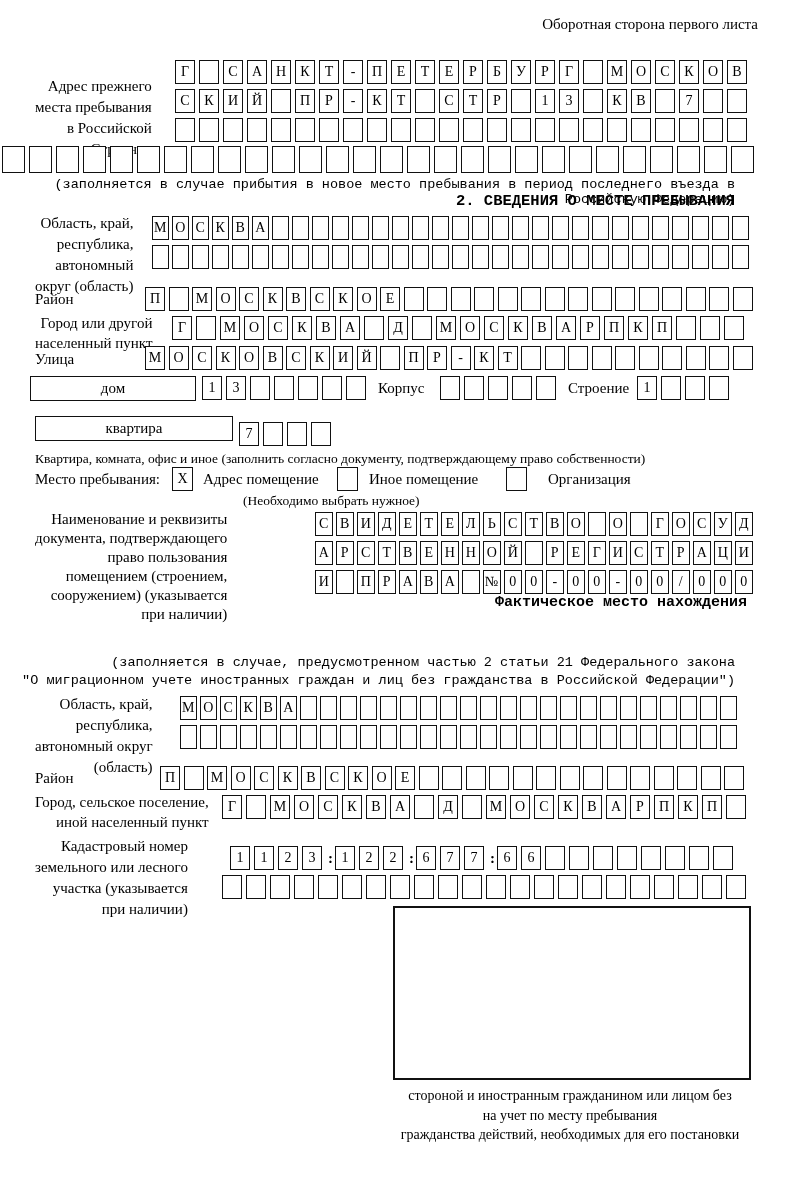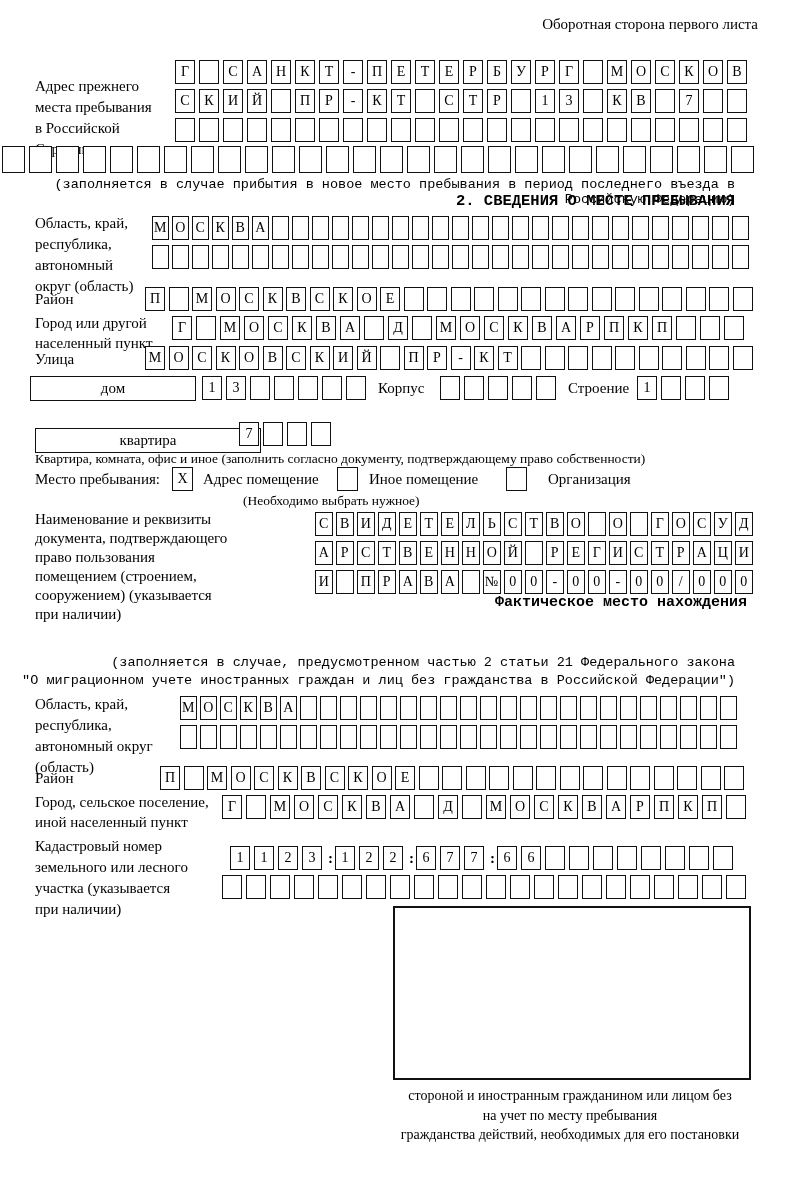--- a/index.html
+++ b/index.html
@@ -1,18 +1,18 @@
 <!DOCTYPE html>
 <html><head>
 <meta charset="utf-8">
 <style>
   html,body{margin:0;padding:0;background:#fff;}
   .page{position:relative;width:800px;height:1180px;background:#fff;color:#000;
         font-family:"Liberation Serif","DejaVu Serif",serif;overflow:hidden;}
-  .abs{position:absolute;}
+  .abs{position:absolute;text-align:right;}
   .lbl{font-size:15px;line-height:21px;}
   .note{font-size:13.5px;}
   .center{width:735px;text-align:right;font-family:Liberation Mono, monospace;}
   .bold{font-weight:bold;}
   .cells{display:flex;align-items:flex-start;}
   .cells .c{flex:0 0 auto;width:var(--cw,20px);height:var(--ch,24px);
             border:1.5px solid #111;margin-right:var(--cg,4px);
             display:flex;align-items:center;justify-content:center;
             font-size:14px;box-sizing:border-box;background:#fff;}
   .cells .sep{flex:0 0 auto;width:9px;height:var(--ch,24px);
@@ -337,21 +337,21 @@
       <div class="c"></div>
     </div>
   <div class="abs lbl" style="left:568px;top:378px;">Строение</div>
   <div class="abs cells p24" style="left:637px;top:376px;">
       <div class="c">1</div>
       <div class="c"></div>
       <div class="c"></div>
       <div class="c"></div>
     </div>
 
-  <div class="abs rect" style="left:35px;top:428px;width:226px;">квартира</div>
+  <div class="abs rect" style="left:35px;top:416px;width:198px;">квартира</div>
   <div class="abs cells p24" style="left:239px;top:422px;">
       <div class="c">7</div>
       <div class="c"></div>
       <div class="c"></div>
       <div class="c"></div>
     </div>
   <div class="abs note" style="left:35px;top:451px;">Квартира, комната, офис и иное (заполнить согласно документу, подтверждающему право собственности)</div>
 
   <div class="abs lbl" style="left:35px;top:469px;">Место пребывания:</div>
   <div class="abs chk" style="left:172px;top:467px;">X</div>

